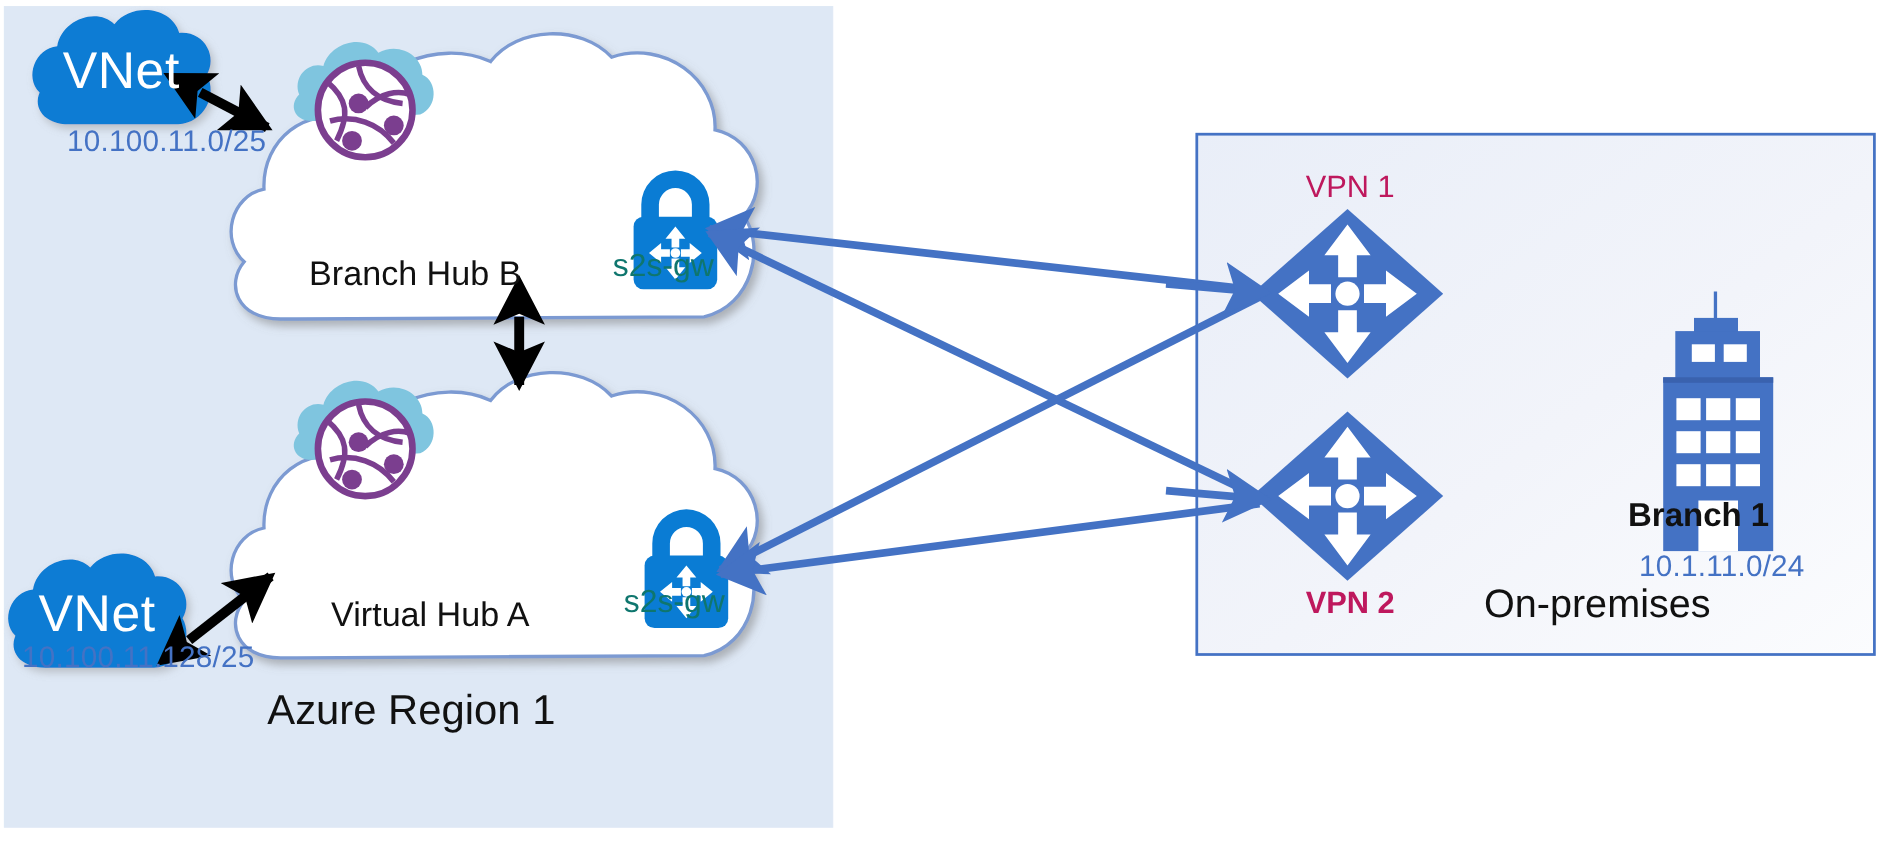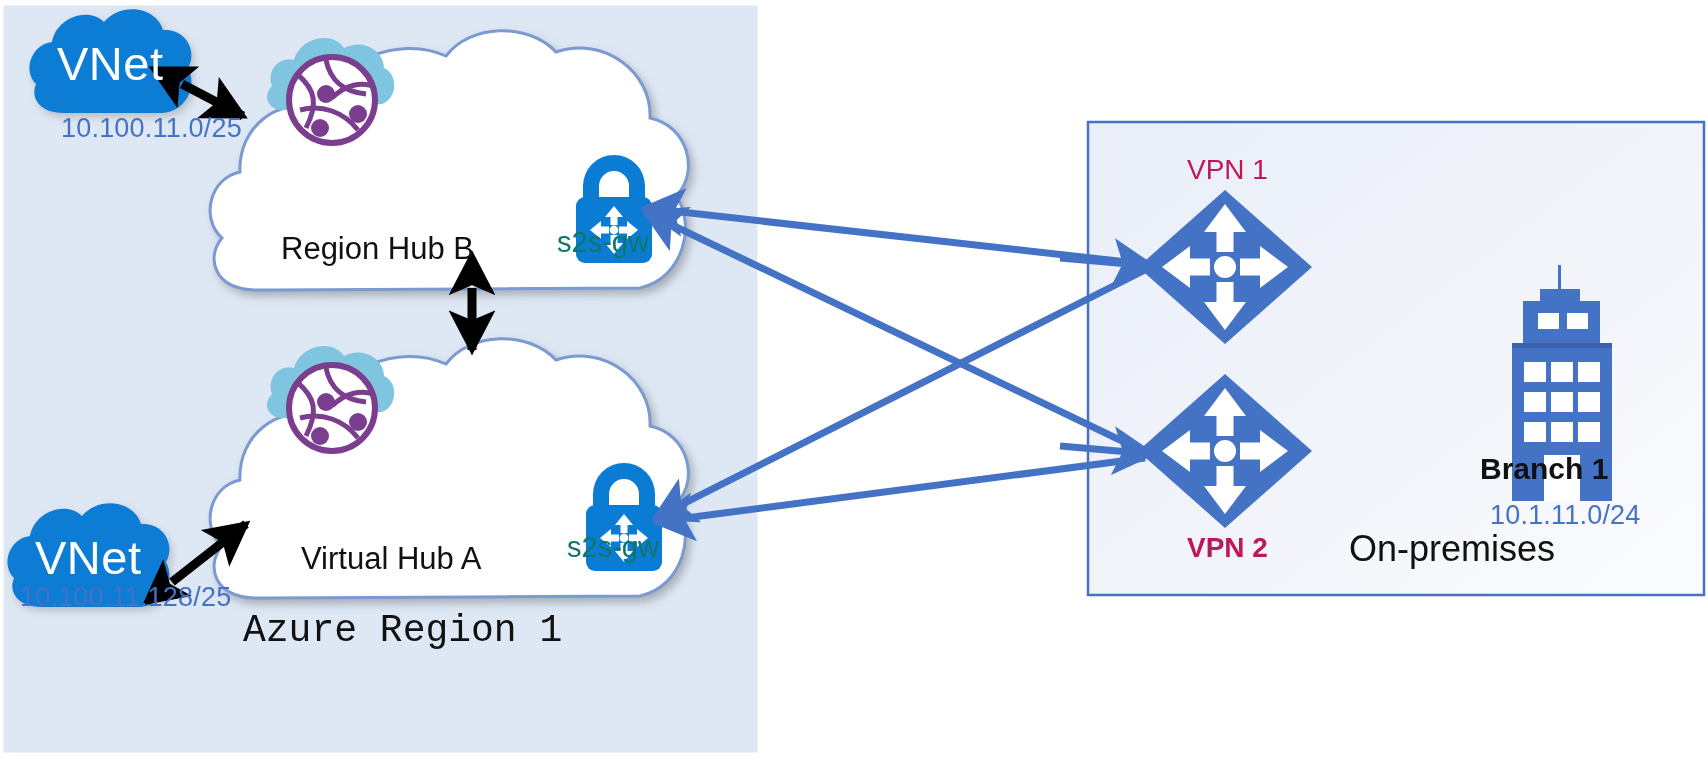--- a/index.html
+++ b/index.html
@@ -220,27 +220,27 @@
       <line x1="472" y1="288" x2="472" y2="350" marker-start="url(#blkHeadStart)" marker-end="url(#blkHeadEnd)"></line>
     </g>
   </svg>
 
   <div class="vnettext" style="left:57px;top:36px;">VNet</div>
   <div class="vnettext" style="left:35px;top:530px;">VNet</div>
 
   <div class="txt cidr" style="left:27px;top:113px;margin-left:34px;">10.100.11.0/25</div>
   <div class="txt cidr" style="left:20px;top:582px;">10.100.11.128/25</div>
 
-  <div class="txt hublabel" style="left:281px;top:231px;">Region Hub B</div>
+  <div class="txt hublabel" style="left:281px;top:231px;">Branch Hub B</div>
   <div class="txt hublabel" style="left:301px;top:541px;">Virtual Hub A</div>
 
   <div class="txt gwlabel" style="left:557px;top:226px;">s2s-gw</div>
   <div class="txt gwlabel" style="left:567px;top:531px;">s2s-gw</div>
 
-  <div class="txt region" style="left:243px;top:609px;font-family:Liberation Mono, monospace;">Azure Region 1</div>
+  <div class="txt region" style="left:243px;top:625px;">Azure Region 1</div>
 
   <div class="txt vpnlabel" style="left:1187px;top:154px;">VPN 1</div>
   <div class="txt vpnlabel" style="left:1187px;top:532px;font-weight:bold;">VPN 2</div>
 
   <div class="txt branchlabel" style="left:1480px;top:452px;font-weight:bold;">Branch 1</div>
   <div class="txt cidr" style="left:1490px;top:500px;">10.1.11.0/24</div>
 
   <div class="txt onprem" style="left:1349px;top:528px;">On-premises</div>
 
 </div>

